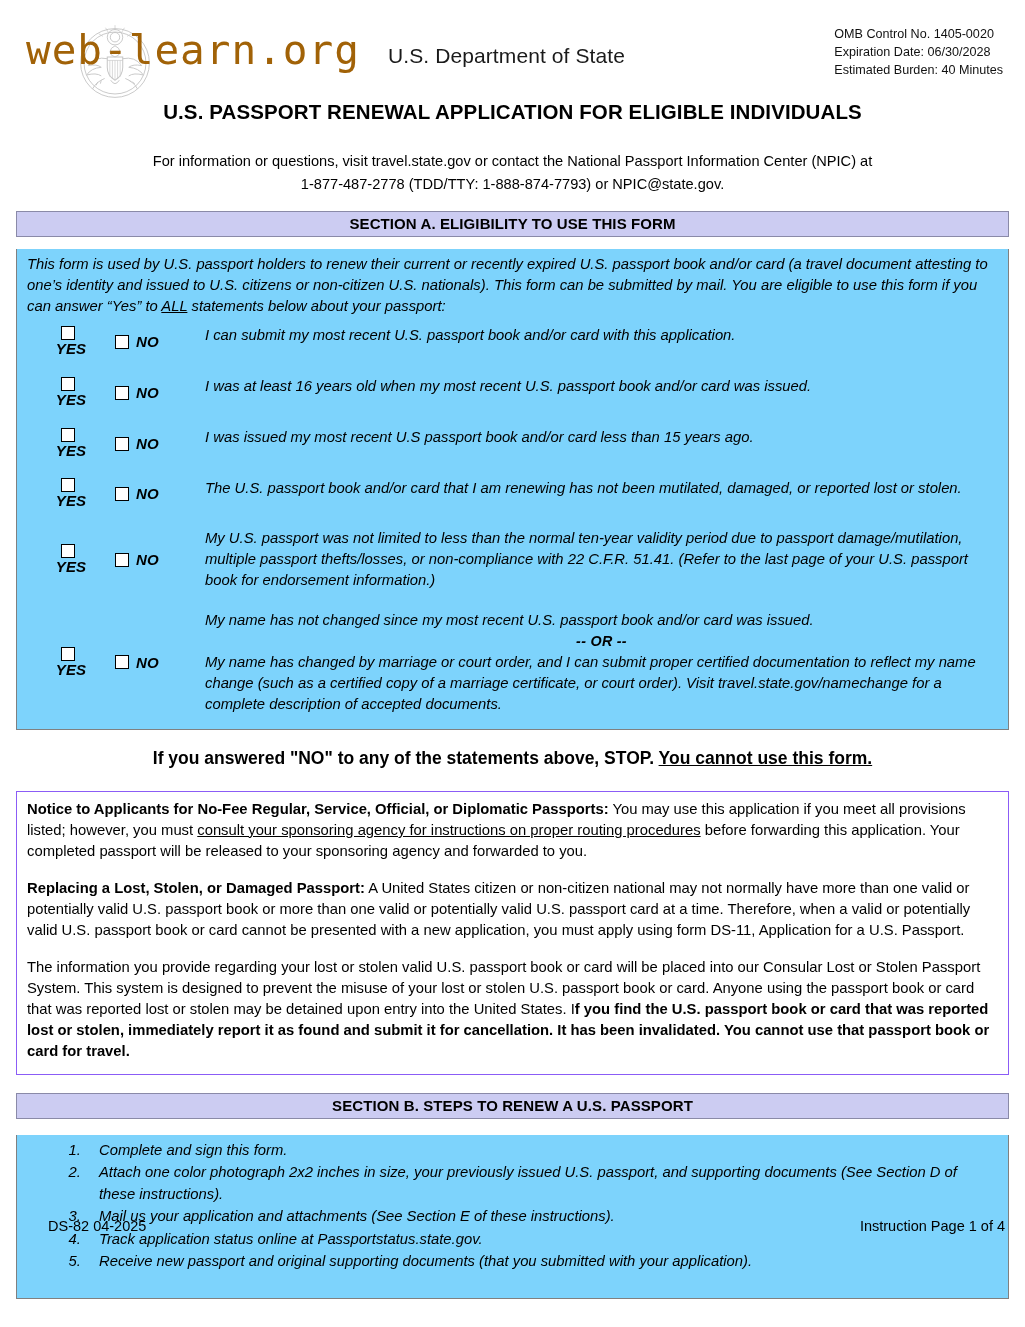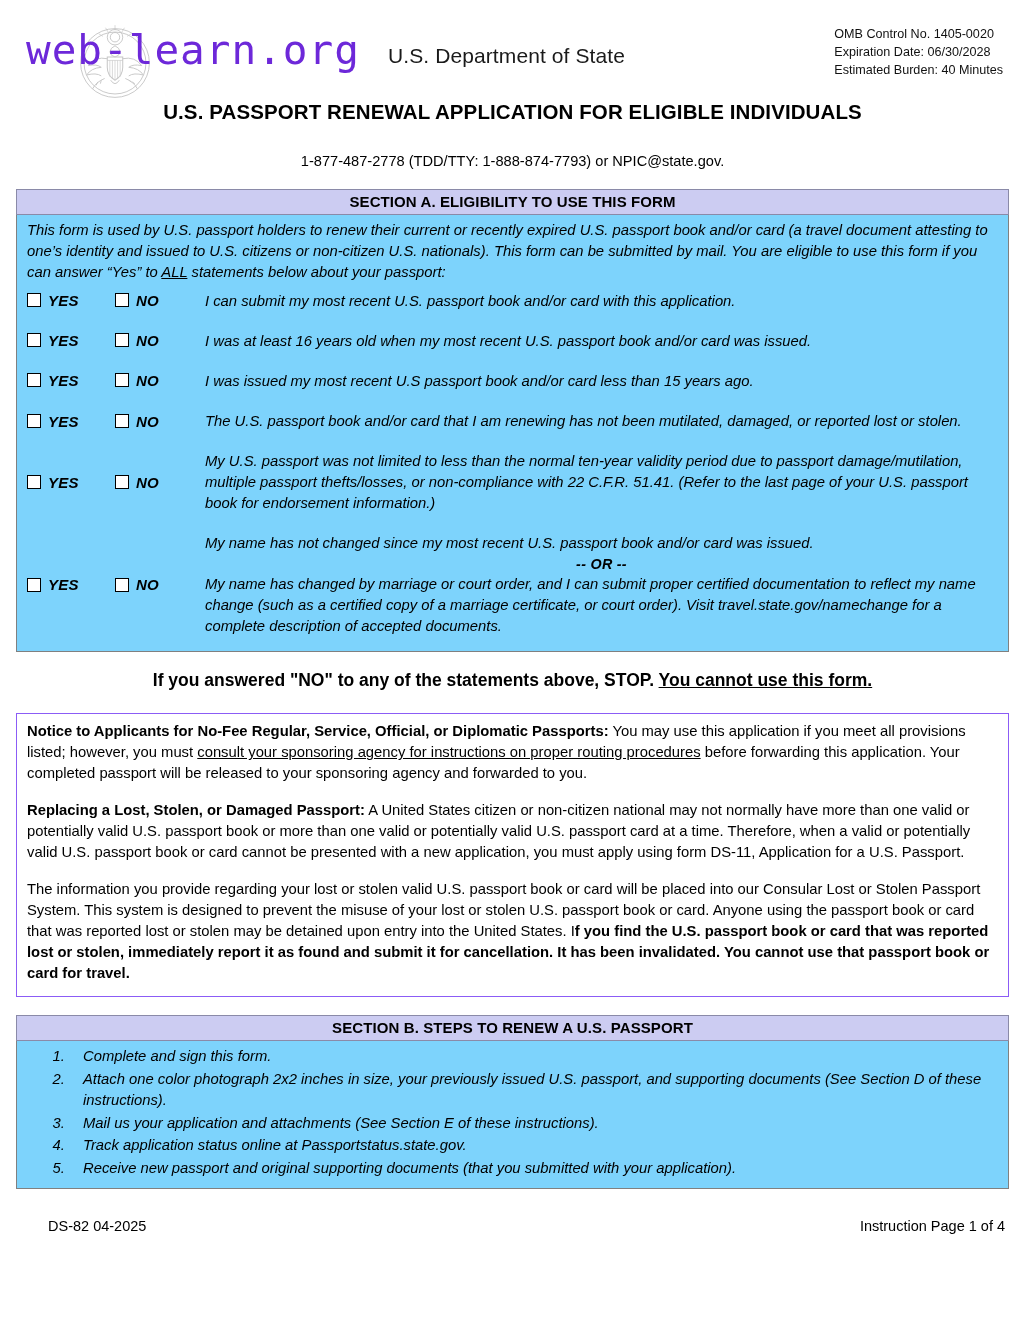--- a/index.html
+++ b/index.html
@@ -43,21 +43,21 @@
     width: 86px;
     height: 86px;
     opacity: 0.42;
     pointer-events: none;
   }
   .brand-text {
     position: relative;
     font-family: "DejaVu Sans Mono", monospace;
     font-size: 41px;
     letter-spacing: 1px;
-    color: #6d28d9;
+    color: #a16207;
     z-index: 3;
     line-height: 1;
     margin-top: 12px;
   }
   .dept-name {
     position: absolute;
     left: 388px;
     top: 44px;
     font-size: 21px;
     color: #1a1a1a;
@@ -93,21 +93,21 @@
 
   
   .sec-box {
     margin: 0 16px;
     border: 1px solid #808080;
     border-top: none;
     background: #7dd3fc;
     font-style: italic;
   }
   .sec-band {
-    margin: 0 16px;
+    margin: 12px 16px;
     background: #ccccf2;
     border: 1px solid #8a8aa8;
     text-align: center;
     font-weight: bold;
     font-size: 15px;
     padding: 3px 0 4px;
     letter-spacing: 0.1px;
   }
   .sec-a-wrap { margin-top: 16px; }
   .sec-intro {
@@ -128,21 +128,21 @@
   .cb-opts {
     display: flex;
     flex: 0 0 178px;
     align-items: center;
     padding-top: 1px;
   }
   .cb-opt {
     display: flex;
     align-items: center;
   }
-  .cb-opt.yes { width: 88px; }
+  .cb-opt.yes { width: 88px; flex-direction: column; }
   .cb-box {
     width: 14px;
     height: 14px;
     border: 1.6px solid #000;
     background: #fff;
     display: inline-block;
     margin-right: 7px;
     flex: 0 0 auto;
   }
   .cb-label {
@@ -191,21 +191,21 @@
     line-height: 1.42;
   }
   .notice-box p { margin: 0 0 16px 0; }
   .notice-box p:last-child { margin-bottom: 2px; }
   .notice-box b { font-weight: bold; }
   .notice-box u { text-decoration: underline; }
 
   
   .sec-b-wrap { margin-top: 18px; }
   .steps {
-    margin: 0;
+    margin: 16px;
     padding: 5px 10px 8px 52px;
     font-size: 14.8px;
     line-height: 1.45;
   }
   .steps li {
     padding-left: 14px;
     margin-bottom: 1px;
   }
 
   
@@ -271,20 +271,21 @@
     <div class="omb-block">
       <div>OMB Control No. 1405-0020</div>
       <div>Expiration Date: 06/30/2028</div>
       <div>Estimated Burden: 40 Minutes</div>
     </div>
   </div>
 
   <div class="doc-title">U.S. PASSPORT RENEWAL APPLICATION FOR ELIGIBLE INDIVIDUALS</div>
 
   <div class="intro">
+    <div>For information or questions, visit travel.state.gov or contact the National Passport Information Center (NPIC) at</div>
     <div>1-877-487-2778  (TDD/TTY: 1-888-874-7793) or NPIC@state.gov.</div>
   </div>
 
   <div class="sec-a-wrap">
     <div class="sec-band">SECTION A. ELIGIBILITY TO USE THIS FORM</div>
     <div class="sec-box">
 
       <div class="sec-intro">
         <span>This form is used by U.S. passport holders to renew their current or recently expired U.S. passport book and/or card (a travel document attesting to one’s identity and issued to U.S. citizens or non-citizen U.S. nationals). This form can be submitted by mail. You are eligible to use this form if you can answer “Yes” to </span><u>ALL</u><span> statements below about your passport:</span>
       </div>

